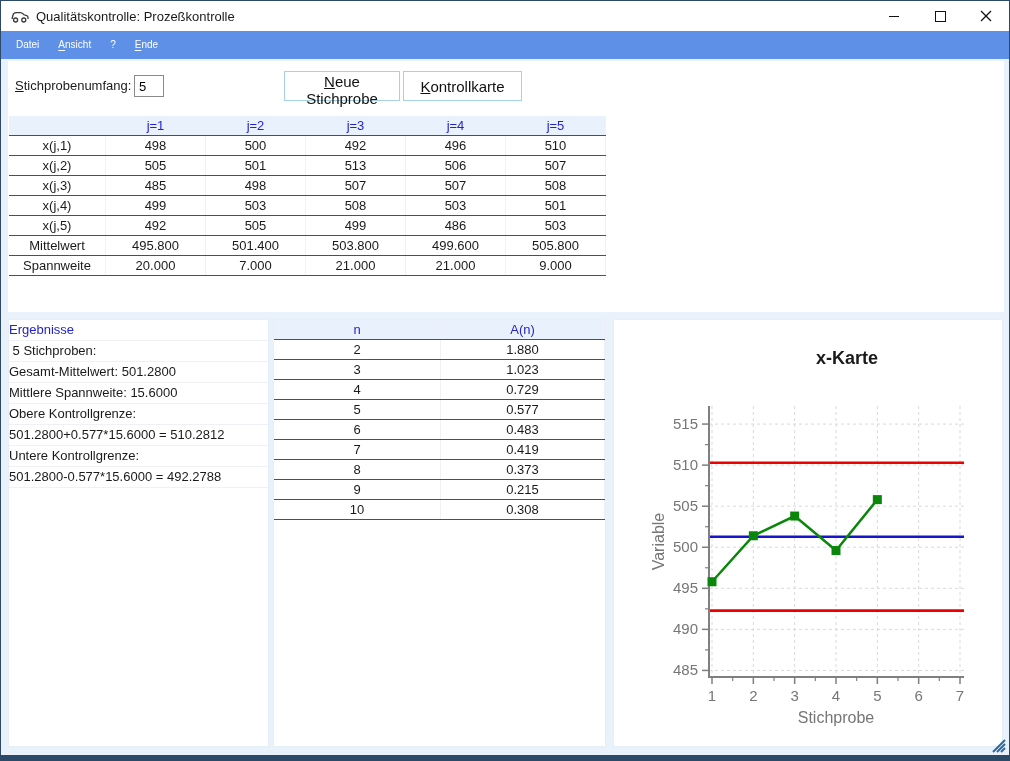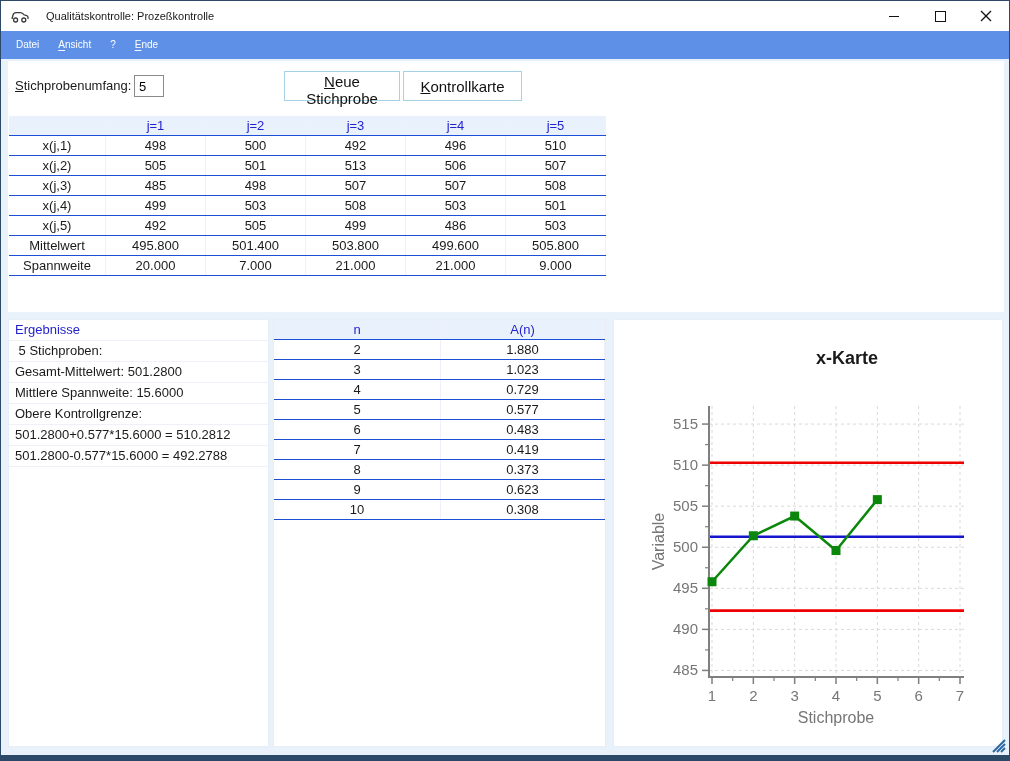--- a/index.html
+++ b/index.html
@@ -2,21 +2,21 @@
 <html><head>
 <meta charset="utf-8">
 <style>
   html,body{margin:0;padding:0;background:#cfd8e2;font-family:"Liberation Sans",sans-serif;}
   .window{position:relative;width:1010px;height:761px;background:#ffffff;
           border:1px solid #2c4a68;box-sizing:border-box;overflow:hidden;}
   
   .titlebar{position:absolute;left:0;top:0;right:0;height:30px;background:#ffffff;
             display:flex;align-items:center;}
   .app-icon{margin-left:9px;width:20px;height:15px;flex:0 0 auto;}
-  .title-text{margin-left:16px;font-size:11px;color:#1a1a1a;}
+  .title-text{margin-left:6px;font-size:13px;color:#1a1a1a;}
   .win-controls{margin-left:auto;display:flex;height:30px;}
   .win-btn{width:46px;height:30px;display:flex;align-items:center;justify-content:center;cursor:default;}
   .glyph-min{width:10px;border-top:1px solid #111;}
   .glyph-max{width:9px;height:9px;border:1px solid #111;}
   
   .menubar{position:absolute;left:0;top:30px;right:0;height:28px;background:#5f90e8;
            display:flex;align-items:center;padding-left:15px;box-sizing:border-box;}
   .menu-item{color:#ffffff;font-size:10px;margin-right:19px;line-height:28px;}
   .menu-item u{text-underline-offset:2px;}
   
@@ -36,21 +36,21 @@
   .btn-chart{left:402px;top:70px;width:119px;}
   
   .sample-table{position:absolute;left:8px;top:115px;width:597px;}
   .t-row{display:flex;height:20px;box-sizing:border-box;border-bottom:1px solid #1d4ed8;}
   .t-cell{box-sizing:border-box;border-right:1px solid #eef2f8;text-align:center;
           line-height:19px;font-size:13px;color:#1a1a1a;overflow:hidden;white-space:nowrap;}
   .t-head{background:#e9f2fc;color:#2323cd;}
   .an-table{position:absolute;left:0;top:0;width:331px;}
   
   .r-row{height:21px;line-height:20px;box-sizing:border-box;border-bottom:1px solid #eef2f8;
-         padding-left:6px;font-size:13px;color:#1a1a1a;white-space:pre;overflow:hidden;}
+         font-size:13px;color:#1a1a1a;white-space:pre;overflow:hidden;}
   .r-head{color:#2323cd;}
   
   .bottom-bar{position:absolute;left:0;bottom:0;right:0;height:5px;background:#2c4a68;}
   .resize-grip{position:absolute;right:2px;bottom:6px;width:20px;height:20px;}
 </style>
 </head>
 <body>
 
 <div class="window">
 
@@ -160,20 +160,21 @@
     </div>
 
   <div class="panel panel-results">
     <div class="r-row r-head">Ergebnisse</div>
     <div id="results-lines">
         <div class="r-row"> 5 Stichproben:</div>
         <div class="r-row">Gesamt-Mittelwert: 501.2800</div>
         <div class="r-row">Mittlere Spannweite: 15.6000</div>
         <div class="r-row">Obere Kontrollgrenze:</div>
         <div class="r-row">501.2800+0.577*15.6000 = 510.2812</div>
+        <div class="r-row">Untere Kontrollgrenze:</div>
         <div class="r-row">501.2800-0.577*15.6000 = 492.2788</div>
       </div>
   </div>
 
   <div class="panel panel-an">
     <div class="an-table" id="an-table">
         <div class="t-row">
           <div class="t-cell t-head" style="width: 167px;">n</div>
           <div class="t-cell t-head" style="width: 164px;">A(n)</div>
         </div>
@@ -200,21 +201,21 @@
         <div class="t-row">
           <div class="t-cell" style="width: 167px;">7</div>
           <div class="t-cell" style="width: 164px;">0.419</div>
         </div>
         <div class="t-row">
           <div class="t-cell" style="width: 167px;">8</div>
           <div class="t-cell" style="width: 164px;">0.373</div>
         </div>
         <div class="t-row">
           <div class="t-cell" style="width: 167px;">9</div>
-          <div class="t-cell" style="width: 164px;">0.623</div>
+          <div class="t-cell" style="width: 164px;">0.215</div>
         </div>
         <div class="t-row">
           <div class="t-cell" style="width: 167px;">10</div>
           <div class="t-cell" style="width: 164px;">0.308</div>
         </div>
       </div>
   </div>
 
   <div class="panel panel-chart">
     <svg id="chart" width="388" height="426" viewBox="0 0 388 426">

